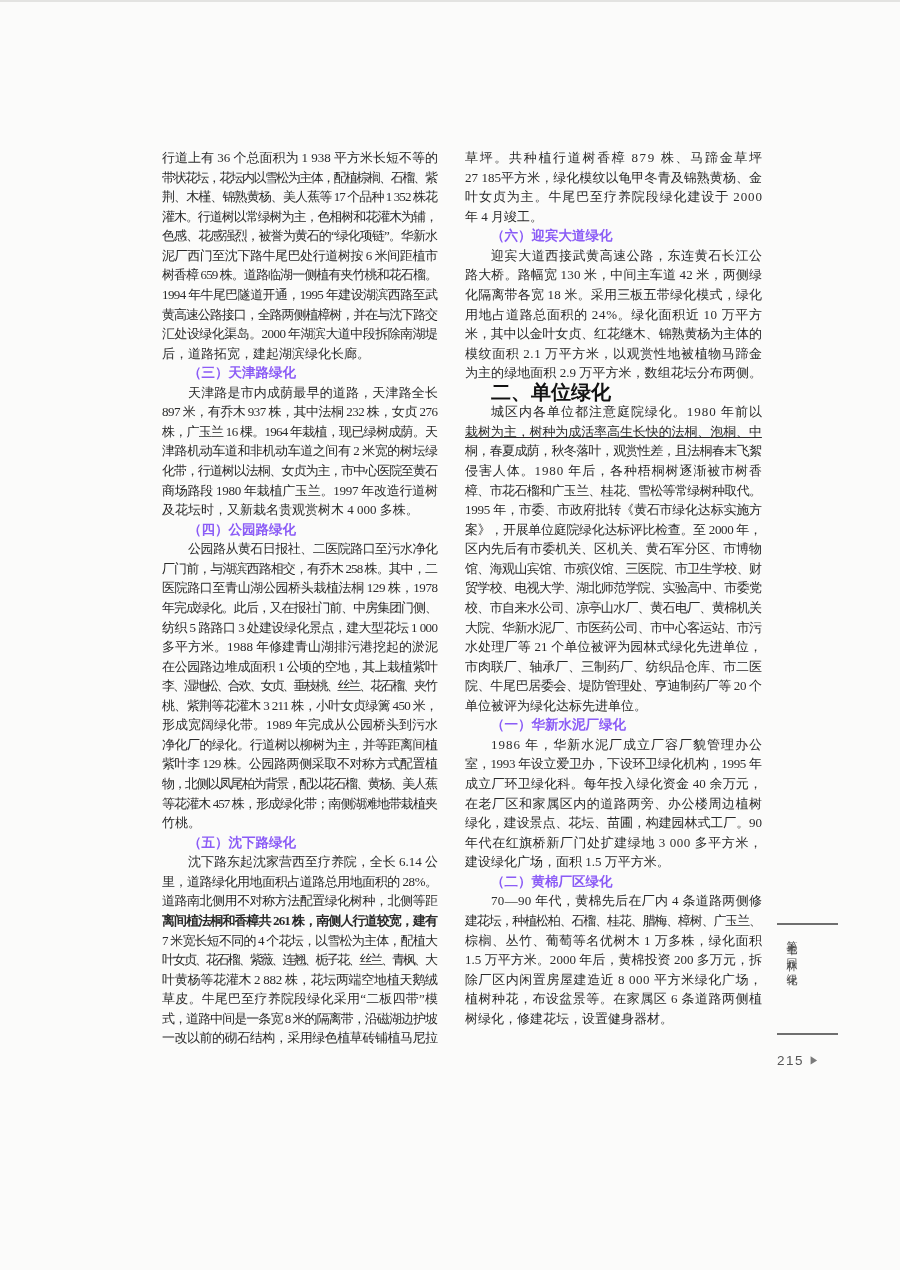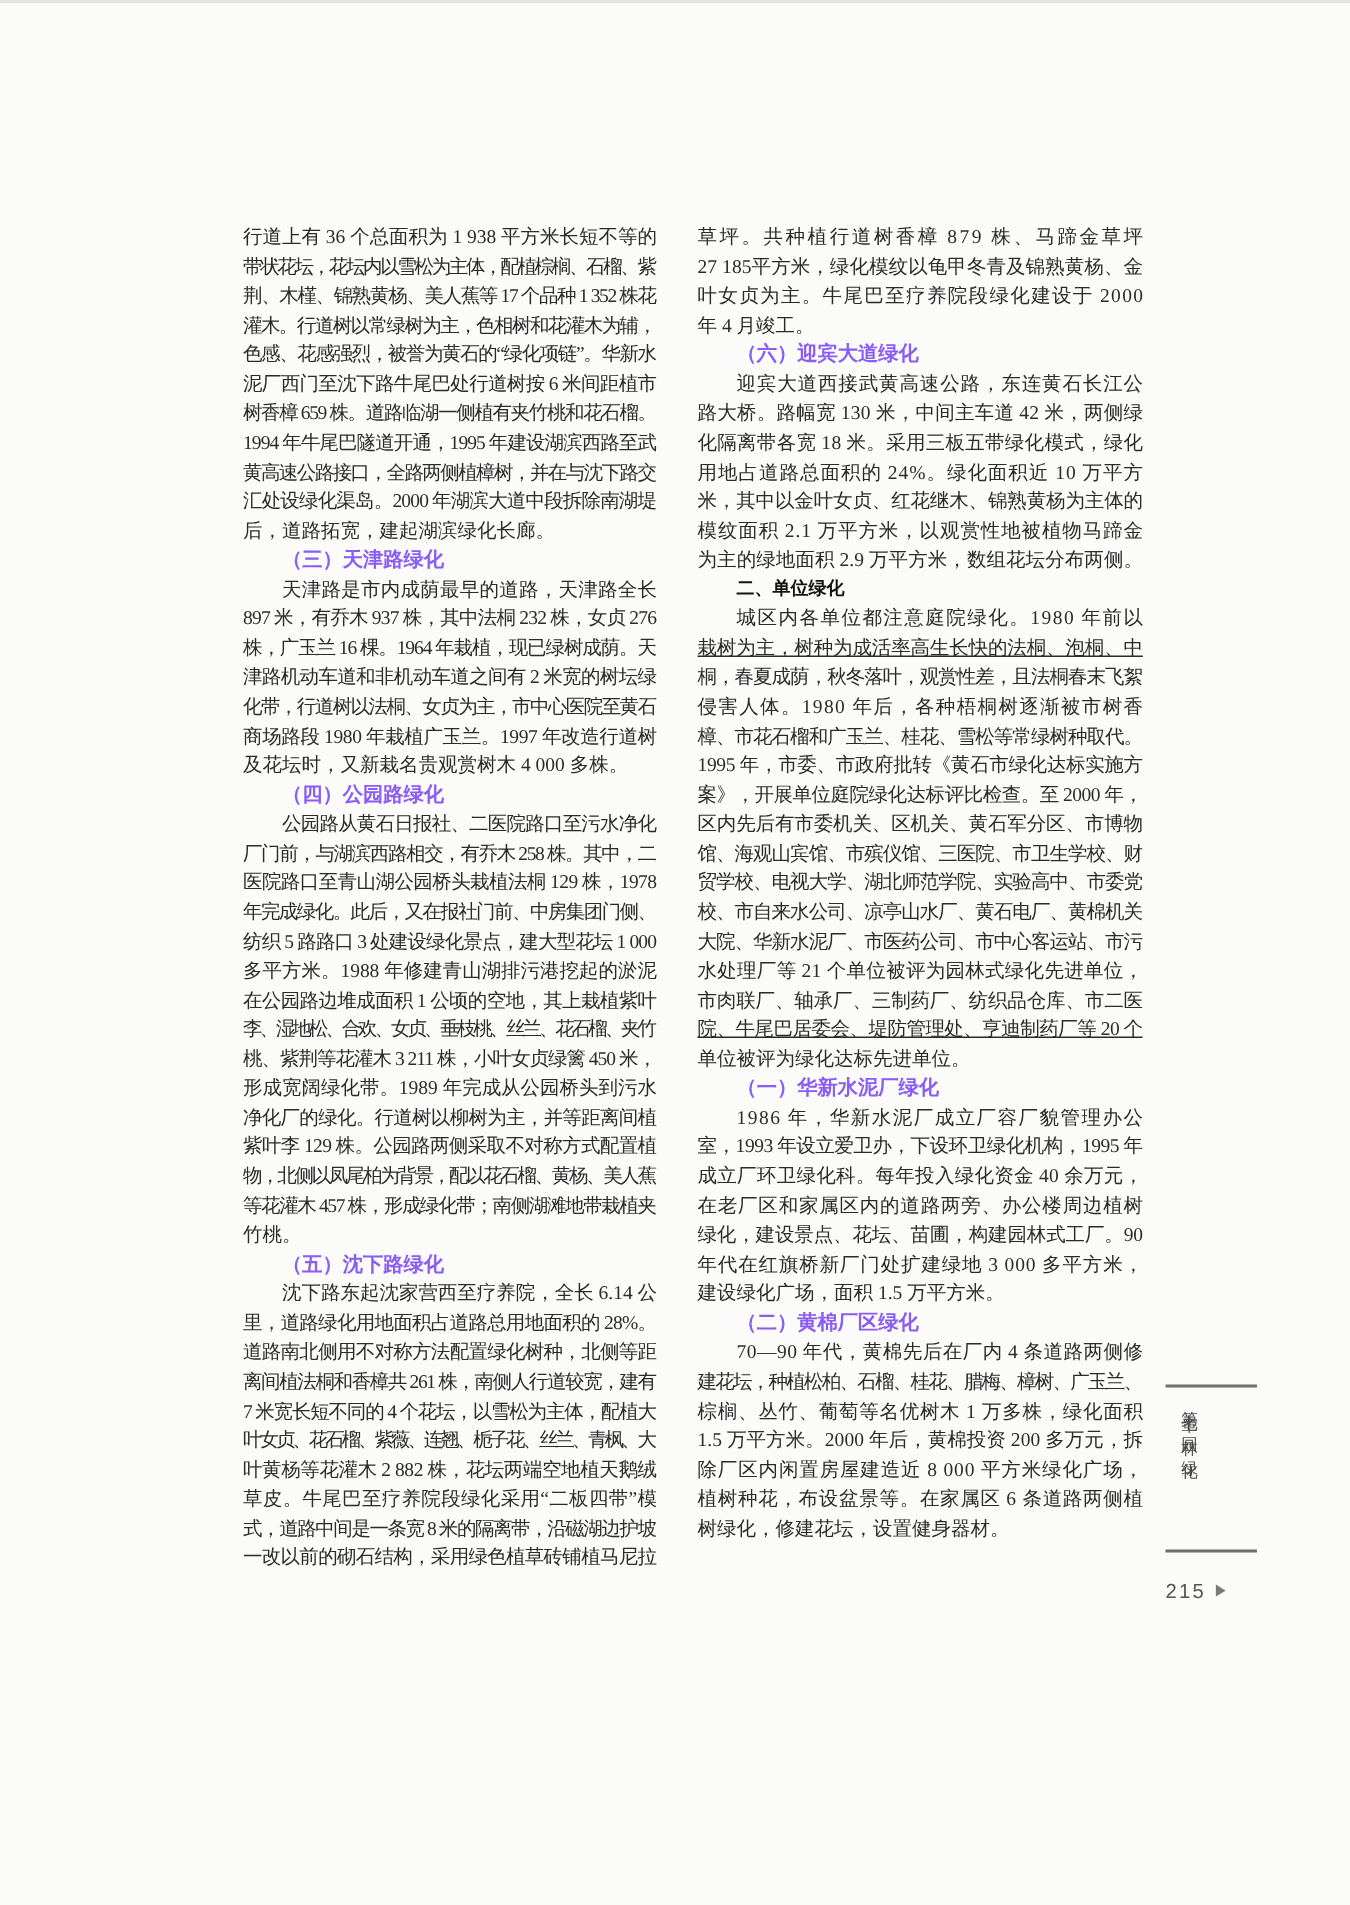--- a/index.html
+++ b/index.html
@@ -23,21 +23,21 @@
     white-space:nowrap; text-align:left;
     font-family:"Liberation Serif", serif;
   }
   .line.indent { padding-left:26px; }
   .line.h {
     font-family:"Liberation Sans", sans-serif;
     font-weight:700; font-size:13.5px; color:#8b5cf6;
   }
   .line.H {
     font-family:"Liberation Sans", sans-serif;
-    font-weight:700; font-size:12px; color:#121212;
+    font-weight:700; font-size:20px; color:#121212;
   }
   .line > span { display:inline-block; white-space:nowrap; }
   .chapter-tab {
     position:absolute; left:777px; top:923px;
     width:61px; height:112px;
     border-top:2px solid #6f6f6f;
     border-bottom:2px solid #6f6f6f;
     box-sizing:border-box;
   }
   .vlabel {
@@ -97,21 +97,21 @@
     <div class="line "><span style="letter-spacing: -0.0108696px; margin-right: 0.0108695px;">形成宽阔绿化带。1989 年完成从公园桥头到污水</span></div>
     <div class="line "><span style="letter-spacing: -0.47619px; margin-right: 0.47619px;">净化厂的绿化。行道树以柳树为主，并等距离间植</span></div>
     <div class="line "><span style="letter-spacing: -0.416667px; margin-right: 0.416667px;">紫叶李 129 株。公园路两侧采取不对称方式配置植</span></div>
     <div class="line "><span style="letter-spacing: -1.56522px; margin-right: 1.56522px;">物，北侧以凤尾柏为背景，配以花石榴、黄杨、美人蕉</span></div>
     <div class="line "><span style="letter-spacing: -0.92px; margin-right: 0.92px;">等花灌木 457 株，形成绿化带；南侧湖滩地带栽植夹</span></div>
     <div class="line "><span>竹桃。</span></div>
     <div class="line h indent"><span>（五）沈下路绿化</span></div>
     <div class="line  indent"><span style="letter-spacing: -0.0113636px; margin-right: 0.0113636px;">沈下路东起沈家营西至疗养院，全长 6.14 公</span></div>
     <div class="line "><span style="letter-spacing: -0.482337px; margin-right: 0.482337px;">里，道路绿化用地面积占道路总用地面积的 28%。</span></div>
     <div class="line "><span style="letter-spacing: -0.47619px; margin-right: 0.47619px;">道路南北侧用不对称方法配置绿化树种，北侧等距</span></div>
-    <div class="line "><span style="letter-spacing: -0.92px; margin-right: 0.92px;">离间植法桐和香樟共 261 株，南侧人行道较宽，建有</span></div>
+    <div class="line "><span style="letter-spacing: -0.92px; margin-right: 0.92px; font-weight: bold;">离间植法桐和香樟共 261 株，南侧人行道较宽，建有</span></div>
     <div class="line "><span style="letter-spacing: -0.79px; margin-right: 0.79px;">7 米宽长短不同的 4 个花坛，以雪松为主体，配植大</span></div>
     <div class="line "><span style="letter-spacing: -2.04167px; margin-right: 2.04167px;">叶女贞、花石榴、紫薇、连翘、栀子花、丝兰、青枫、大</span></div>
     <div class="line "><span style="letter-spacing: -0.27px; margin-right: 0.27px;">叶黄杨等花灌木 2 882 株，花坛两端空地植天鹅绒</span></div>
     <div class="line "><span style="letter-spacing: 0.212054px; margin-right: -0.212054px;">草皮。牛尾巴至疗养院段绿化采用“二板四带”模</span></div>
     <div class="line "><span style="letter-spacing: -0.958333px; margin-right: 0.958333px;">式，道路中间是一条宽 8 米的隔离带，沿磁湖边护坡</span></div>
     <div class="line "><span style="letter-spacing: -0.47619px; margin-right: 0.47619px;">一改以前的砌石结构，采用绿色植草砖铺植马尼拉</span></div>
   </div>
 <div class="col col-right">
     <div class="line "><span style="letter-spacing: 1.68182px; margin-right: -1.68182px;">草坪。共种植行道树香樟 879 株、马蹄金草坪</span></div>
     <div class="line "><span style="letter-spacing: 0.05px; margin-right: -0.05px;">27 185平方米，绿化模纹以龟甲冬青及锦熟黄杨、金</span></div>
@@ -133,21 +133,21 @@
     <div class="line "><span style="letter-spacing: -0.652174px; margin-right: 0.652174px;">樟、市花石榴和广玉兰、桂花、雪松等常绿树种取代。</span></div>
     <div class="line "><span style="letter-spacing: -0.21px; margin-right: 0.21px;">1995 年，市委、市政府批转《黄石市绿化达标实施方</span></div>
     <div class="line "><span style="letter-spacing: -0.326923px; margin-right: 0.326923px;">案》，开展单位庭院绿化达标评比检查。至 2000 年，</span></div>
     <div class="line "><span style="letter-spacing: -0.0909091px; margin-right: 0.090909px;">区内先后有市委机关、区机关、黄石军分区、市博物</span></div>
     <div class="line "><span style="letter-spacing: -0.652174px; margin-right: 0.652174px;">馆、海观山宾馆、市殡仪馆、三医院、市卫生学校、财</span></div>
     <div class="line "><span style="letter-spacing: -0.652174px; margin-right: 0.652174px;">贸学校、电视大学、湖北师范学院、实验高中、市委党</span></div>
     <div class="line "><span style="letter-spacing: -0.652174px; margin-right: 0.652174px;">校、市自来水公司、凉亭山水厂、黄石电厂、黄棉机关</span></div>
     <div class="line "><span style="letter-spacing: -0.652174px; margin-right: 0.652174px;">大院、华新水泥厂、市医药公司、市中心客运站、市污</span></div>
     <div class="line "><span style="letter-spacing: 0.1875px; margin-right: -0.1875px;">水处理厂等 21 个单位被评为园林式绿化先进单位，</span></div>
     <div class="line "><span style="letter-spacing: -0.0909091px; margin-right: 0.090909px;">市肉联厂、轴承厂、三制药厂、纺织品仓库、市二医</span></div>
-    <div class="line "><span style="letter-spacing: -0.34px; margin-right: 0.34px; text-decoration: underline;">院、牛尾巴居委会、堤防管理处、亨迪制药厂等 20 个</span></div>
+    <div class="line "><span style="letter-spacing: -0.34px; margin-right: 0.34px;">院、牛尾巴居委会、堤防管理处、亨迪制药厂等 20 个</span></div>
     <div class="line "><span>单位被评为绿化达标先进单位。</span></div>
     <div class="line h indent"><span>（一）华新水泥厂绿化</span></div>
     <div class="line  indent"><span style="letter-spacing: 0.988095px; margin-right: -0.988095px;">1986 年，华新水泥厂成立厂容厂貌管理办公</span></div>
     <div class="line "><span style="letter-spacing: -0.303571px; margin-right: 0.303571px;">室，1993 年设立爱卫办，下设环卫绿化机构，1995 年</span></div>
     <div class="line "><span style="letter-spacing: 0.1875px; margin-right: -0.1875px;">成立厂环卫绿化科。每年投入绿化资金 40 余万元，</span></div>
     <div class="line "><span style="letter-spacing: 0.52381px; margin-right: -0.52381px;">在老厂区和家属区内的道路两旁、办公楼周边植树</span></div>
     <div class="line "><span style="letter-spacing: -0.0869565px; margin-right: 0.0869565px;">绿化，建设景点、花坛、苗圃，构建园林式工厂。90</span></div>
     <div class="line "><span style="letter-spacing: 0.57px; margin-right: -0.57px;">年代在红旗桥新厂门处扩建绿地 3 000 多平方米，</span></div>
     <div class="line "><span>建设绿化广场，面积 1.5 万平方米。</span></div>
     <div class="line h indent"><span>（二）黄棉厂区绿化</span></div>

